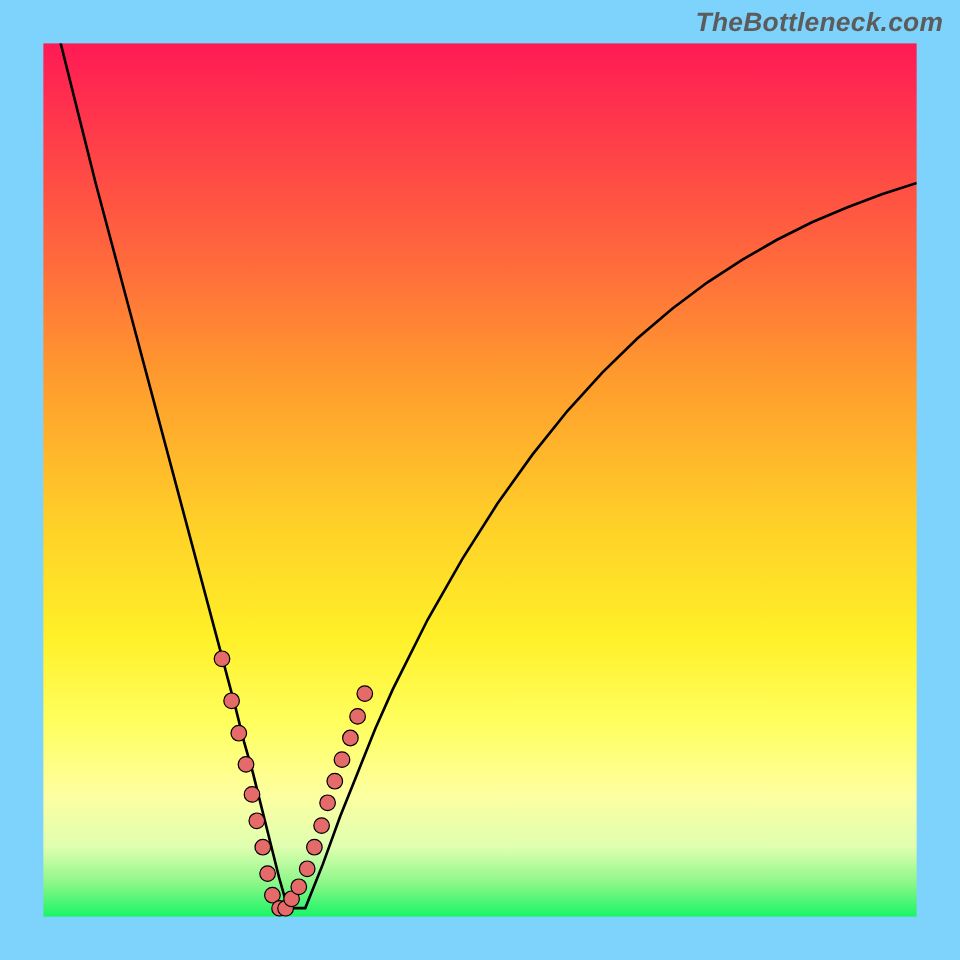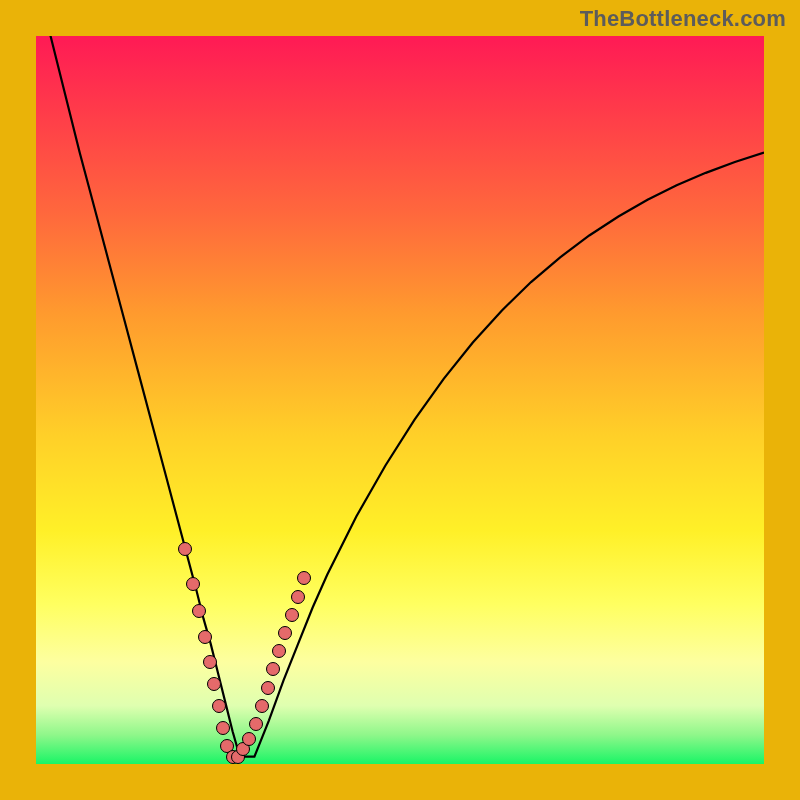--- a/index.html
+++ b/index.html
@@ -1,21 +1,22 @@
 <!DOCTYPE html>
 <html><head>
 <meta charset="utf-8">
 <style>
   * { margin: 0; padding: 0; box-sizing: border-box; }
   html, body { width: 800px; height: 800px; overflow: hidden; background: #000; }
   .stage {
     position: relative;
     width: 800px;
     height: 800px;
-    background: #eab308;
+    background: #7dd3fc;
+    font-style: italic;
   }
   .plot-area {
     position: absolute;
     left: 36px;
     top: 36px;
     width: 728px;
     height: 728px;
     overflow: hidden;
   }
   .gradient-bg {

